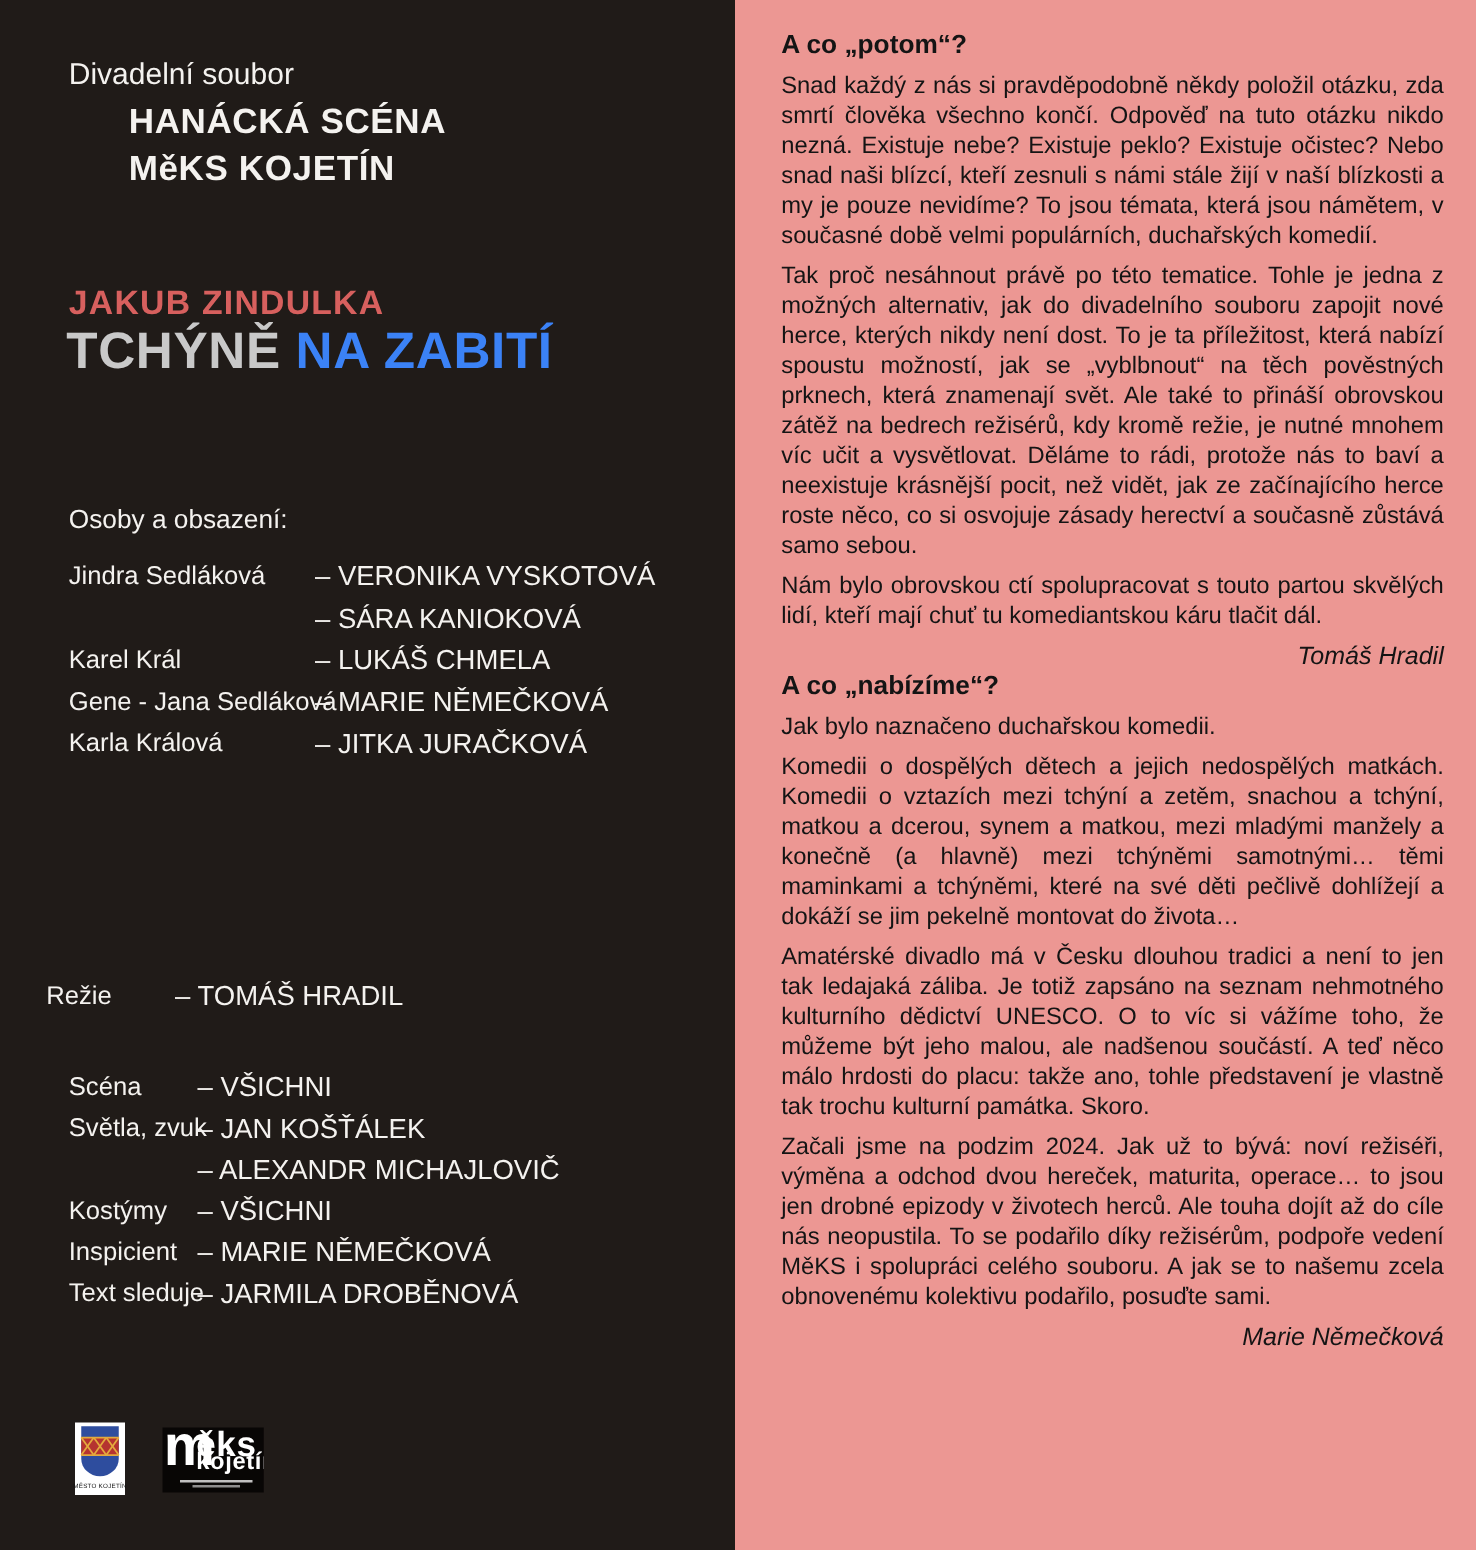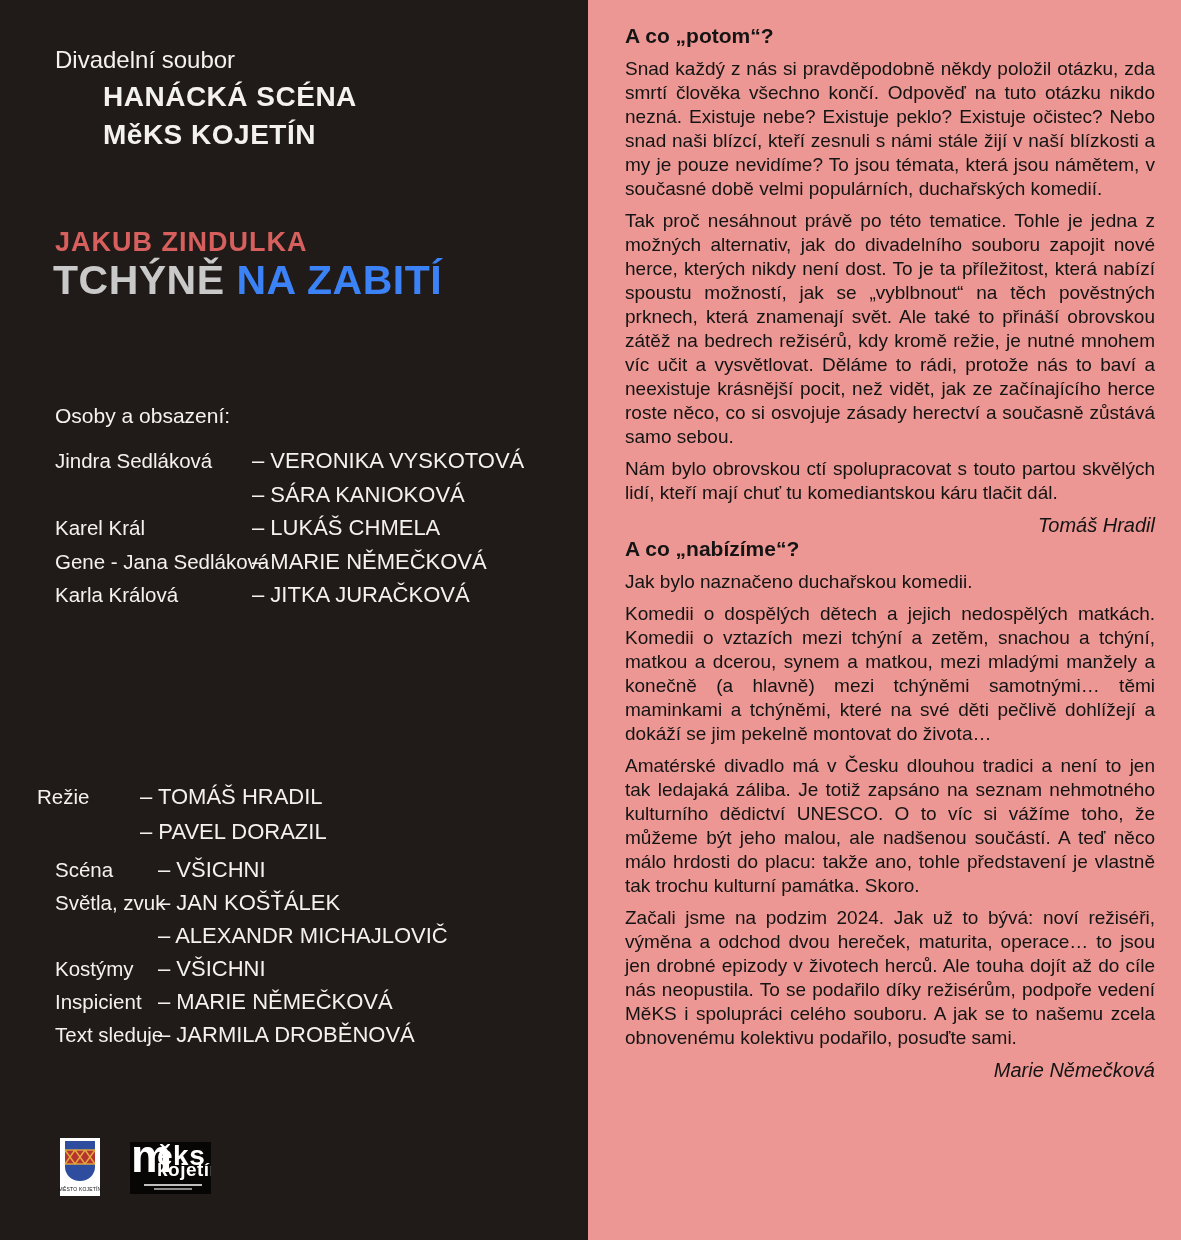--- a/index.html
+++ b/index.html
@@ -113,21 +113,20 @@
       <div class="name">– MARIE NĚMEČKOVÁ</div>
       <div class="role">Karla Králová</div>
       <div class="name">– JITKA JURAČKOVÁ</div>
       <div class="role"></div>
     </div>
 
     <div class="crew-grid-1">
       <div class="role">Režie</div>
       <div class="name">– TOMÁŠ HRADIL</div>
       <div class="role"></div>
-      <div class="name">– PAVEL DORAZIL</div>
     </div>
 
     <div class="crew-grid-2">
       <div class="role">Scéna</div>
       <div class="name">– VŠICHNI</div>
       <div class="role">Světla, zvuk</div>
       <div class="name">– JAN KOŠŤÁLEK</div>
       <div class="role"></div>
       <div class="name">–  ALEXANDR MICHAJLOVIČ</div>
       <div class="role">Kostýmy</div>

